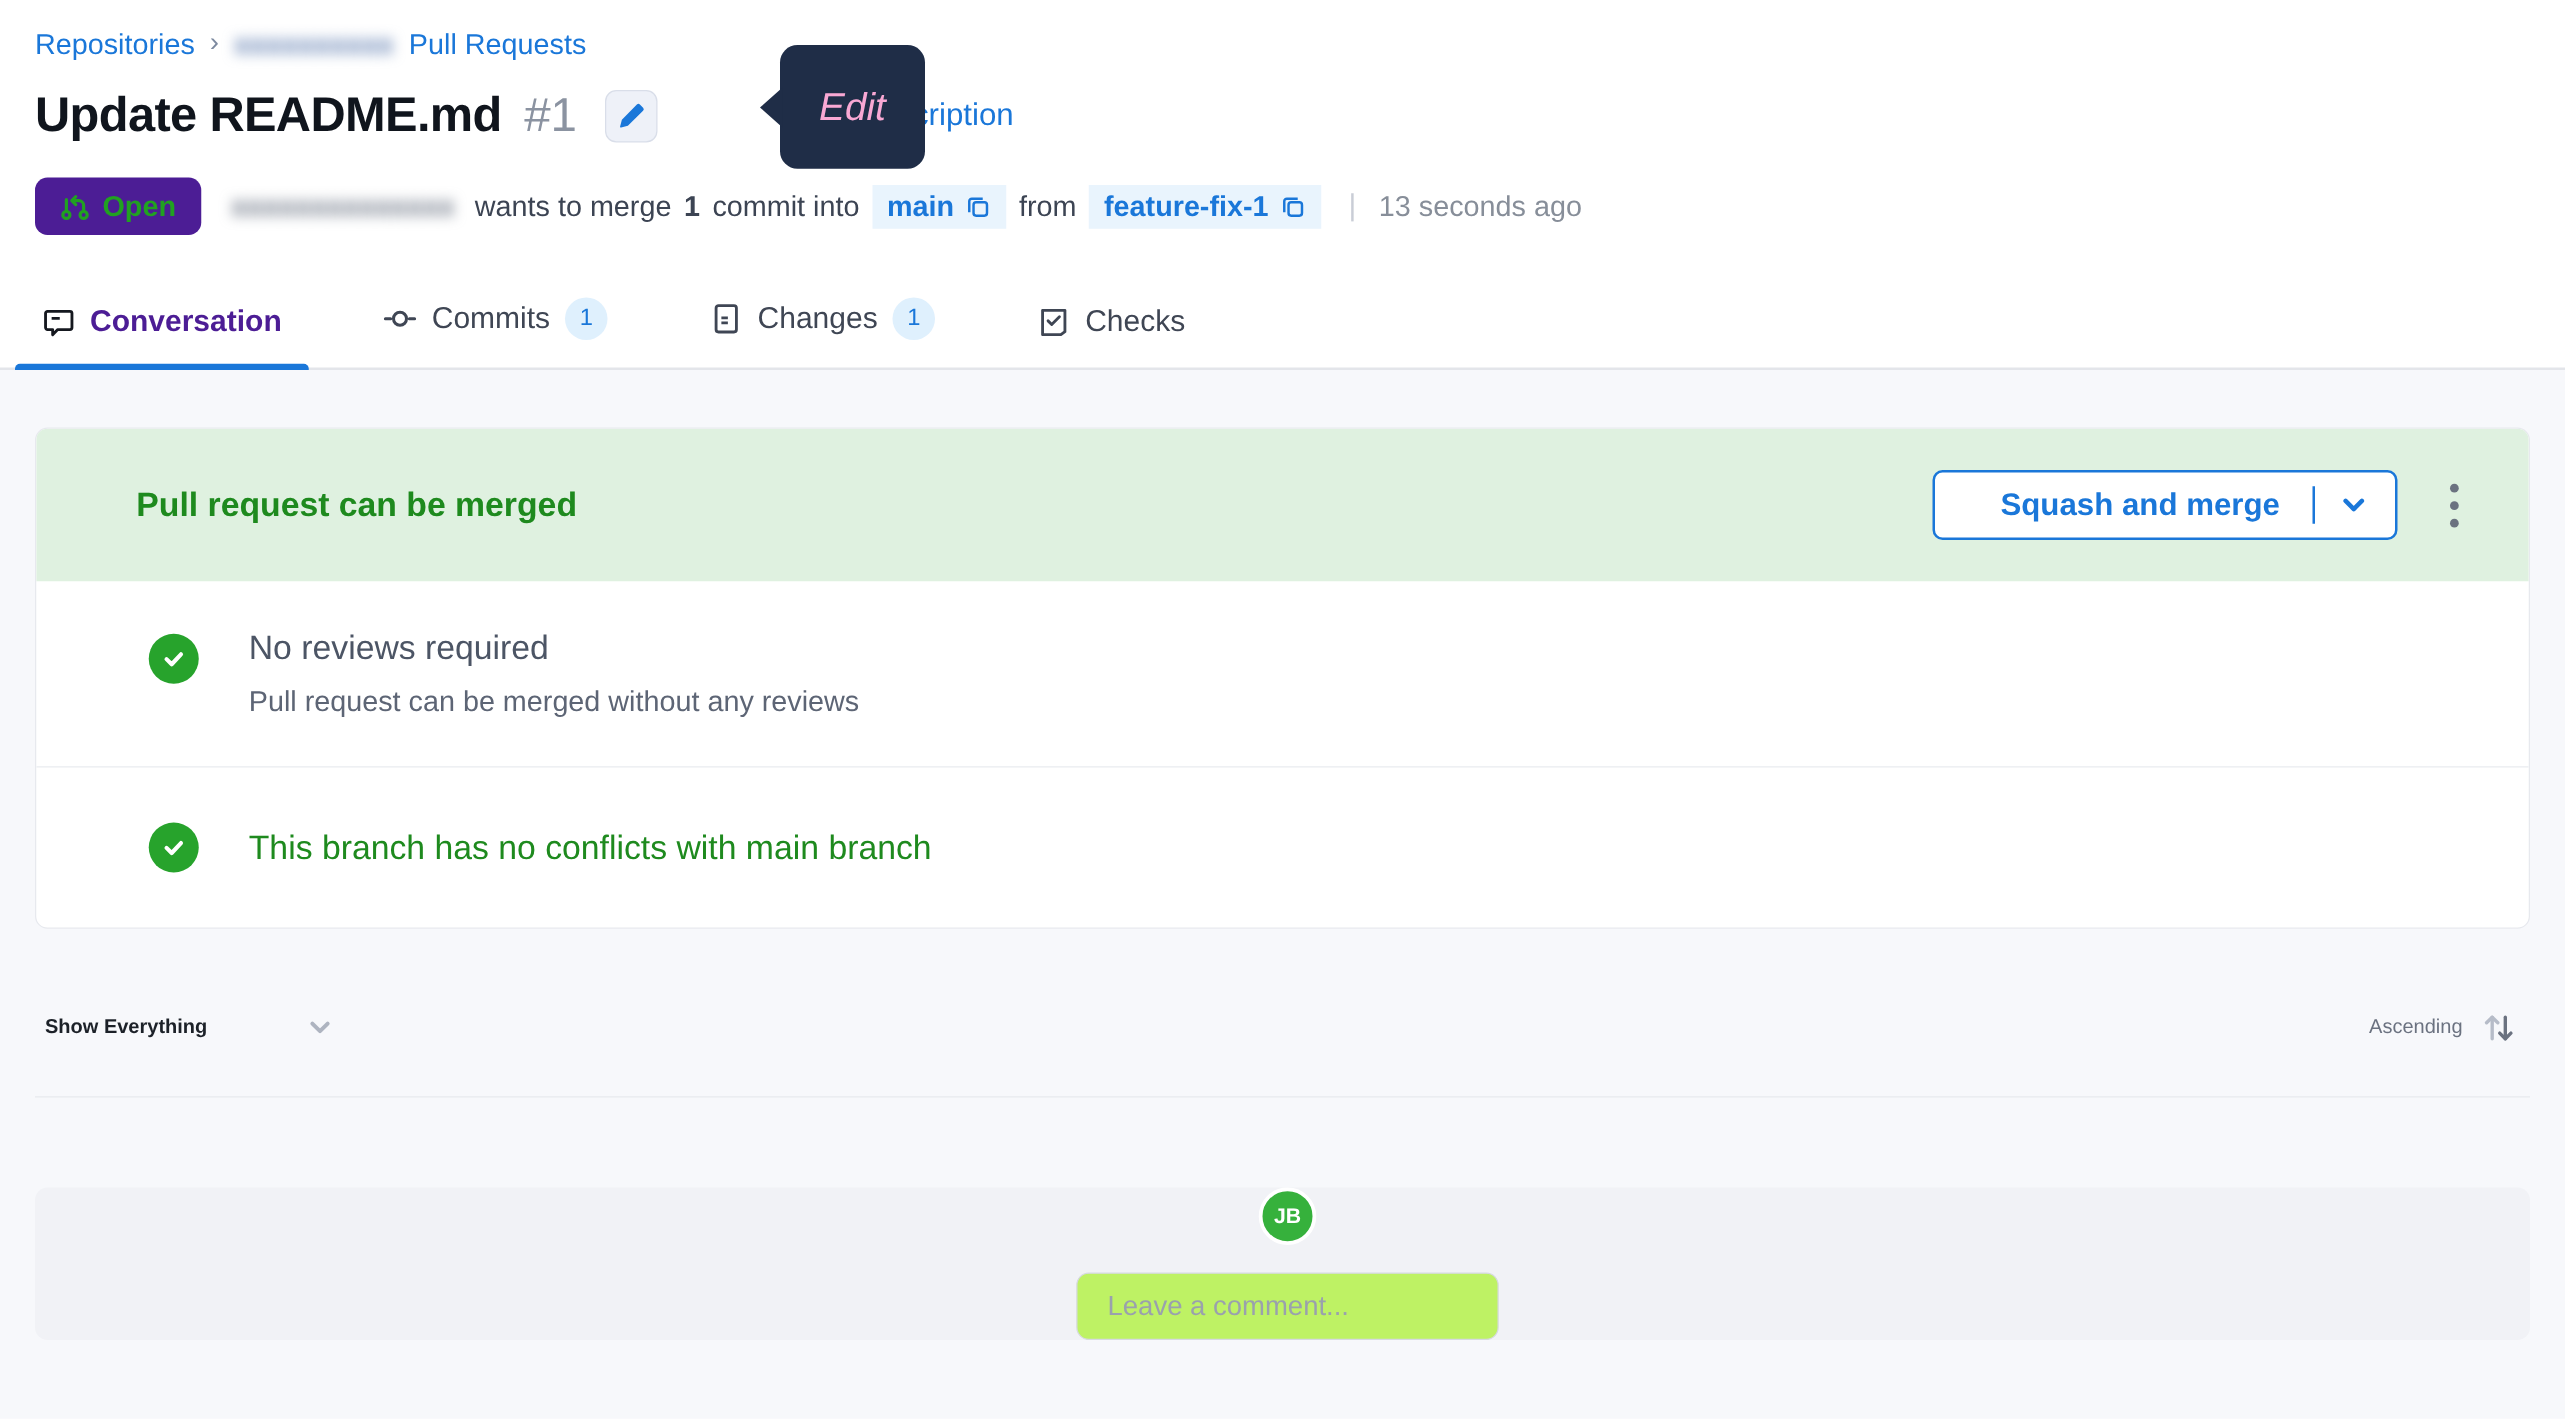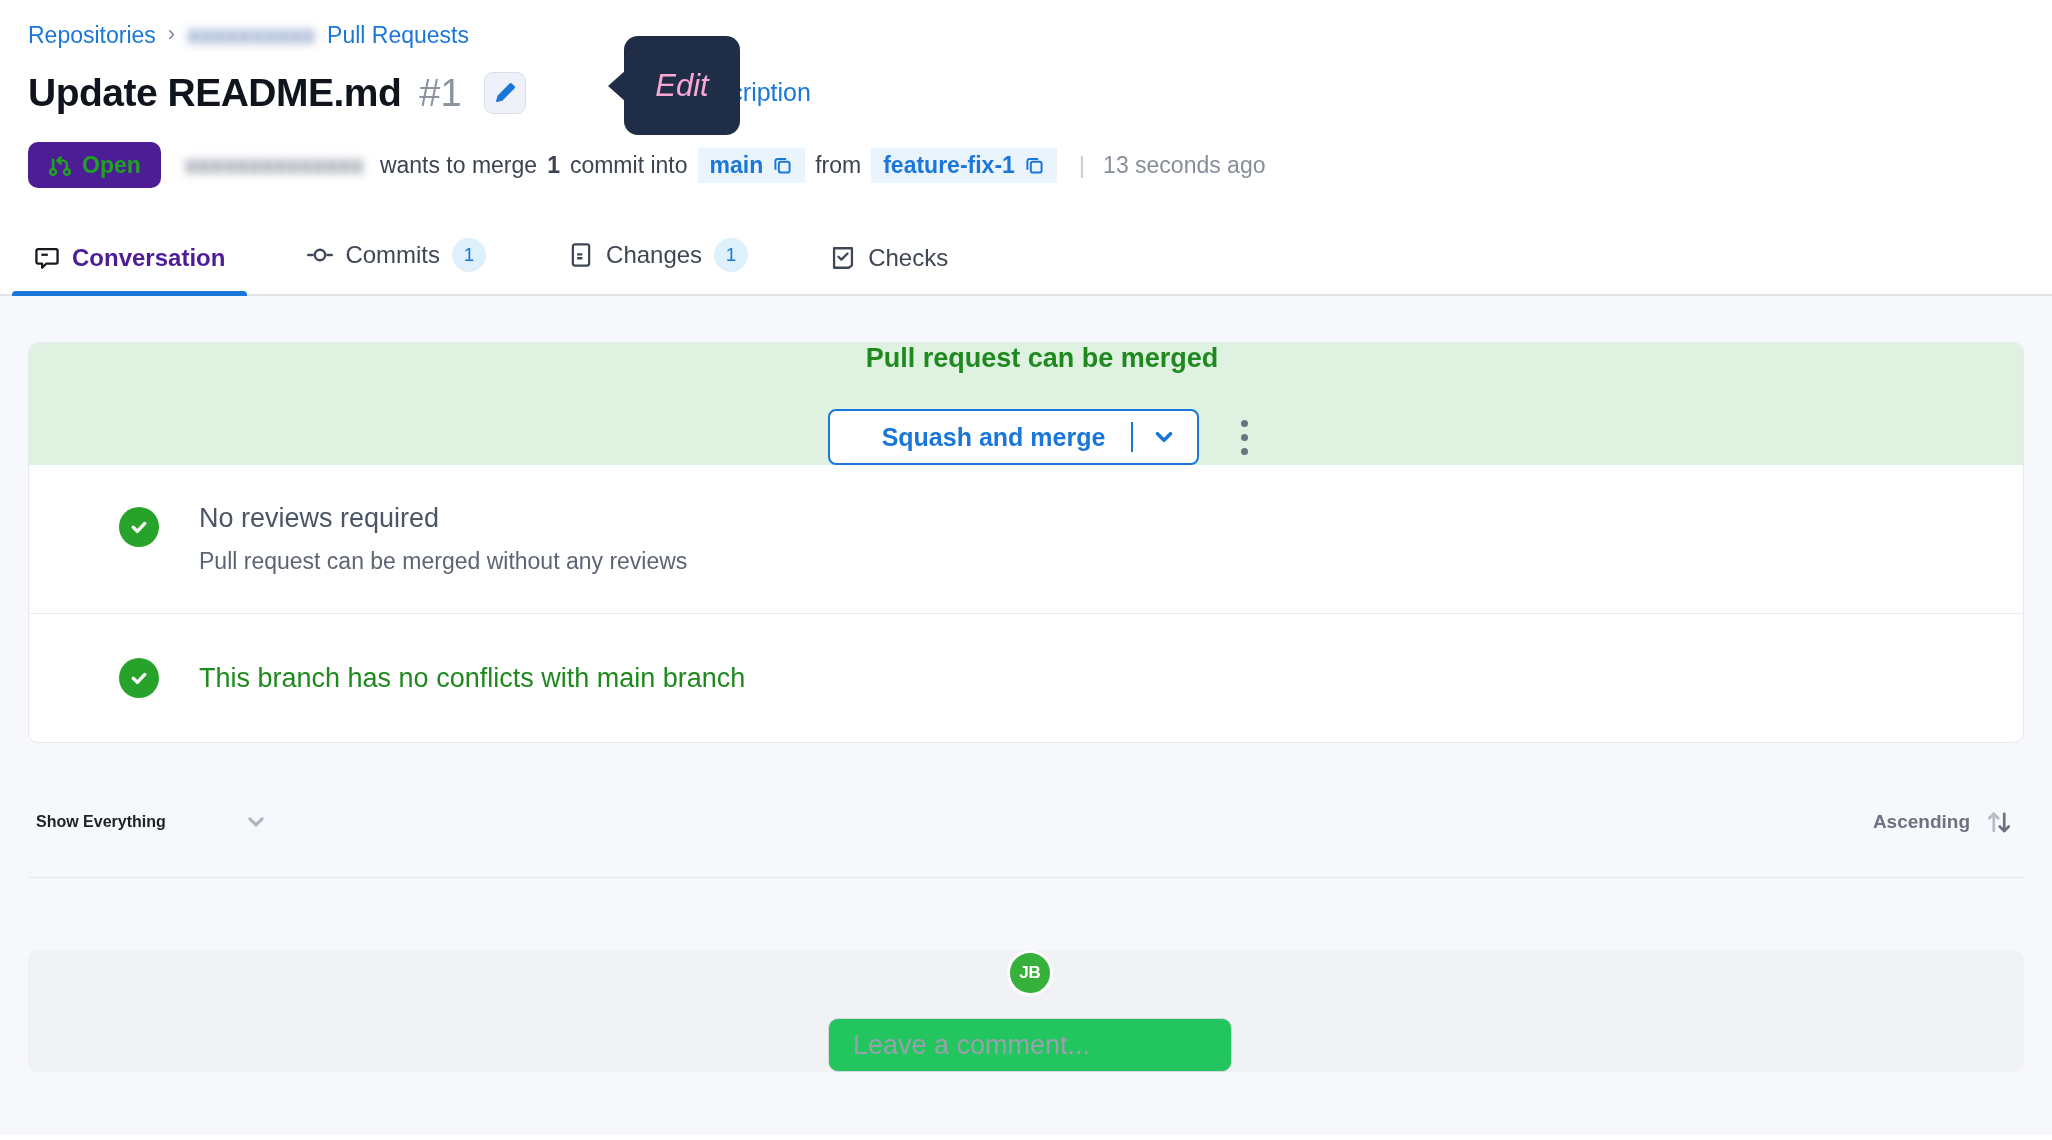--- a/index.html
+++ b/index.html
@@ -115,21 +115,20 @@
     background:#ffffff;
     border:1px solid #e7e9ee;
     border-radius:10px;
     overflow:hidden;
   }
   .merge-banner {
     background:#dff1e0;
     height:122px;
     display:flex; align-items:center; justify-content:space-between;
     padding:0 48px 0 80px;
-    flex-direction:column;
   }
   .merge-banner-title { font-size:27px; font-weight:700; color:#1e8a1e; }
   .banner-actions { display:flex; align-items:center; gap:34px; }
   .squash-btn {
     display:flex; align-items:center;
     background:#ffffff; border:2px solid #1a77d9; border-radius:8px;
     height:56px; padding:0 20px 0 32px; cursor:pointer;
   }
   .squash-label { color:#1a77d9; font-weight:700; font-size:25px;margin-left:20px; }
   .squash-sep { width:2px; height:30px; background:#1a77d9; margin:0 18px 0 26px; }
@@ -155,43 +154,43 @@
 
   
   .filter-bar {
     display:flex; align-items:center; justify-content:space-between;
     margin-top:64px; padding:0 10px 40px 8px;
     border-bottom:1px solid #e7e9ee;
   }
   .filter-left { display:flex; align-items:center; gap:76px; cursor:pointer; }
   .filter-label { font-size:16px; font-weight:700; color:#1c2128; }
   .sort-control { display:flex; align-items:center; gap:14px; cursor:pointer; }
-  .sort-label { font-size:19px; color:#6b7280;font-weight:bold; }
+  .sort-label { font-size:16px; color:#6b7280; }
 
   
   .comment-card {
     margin-top:72px;
     background:#f1f2f6;
     border-radius:10px;
     height:122px;
     display:flex; align-items:center; gap:22px;
     padding:0 38px 0 46px;
     flex-direction:column;
   }
   .avatar {
     width:46px; height:46px; border-radius:50%;
     background:#36b13c; border:3px solid #ffffff;
     color:#ffffff; font-size:17px; font-weight:700;
     display:flex; align-items:center; justify-content:center;
     flex:none;
   }
   .comment-input {
     flex:1; height:60px;
-    background:#22c55e; border:1px solid #d6d9e0; border-radius:10px;
-    font-size:27px; color:#3c4453; padding:0 24px;
+    background:#bef264; border:1px solid #d6d9e0; border-radius:10px;
+    font-size:22px; color:#3c4453; padding:0 24px;
     font-family:"Liberation Sans", sans-serif;
     outline:none;
   }
   .comment-input::placeholder { color:#9aa1ad; }
 </style>
 </head>
 <body>
 
 <div class="header-zone">
 

